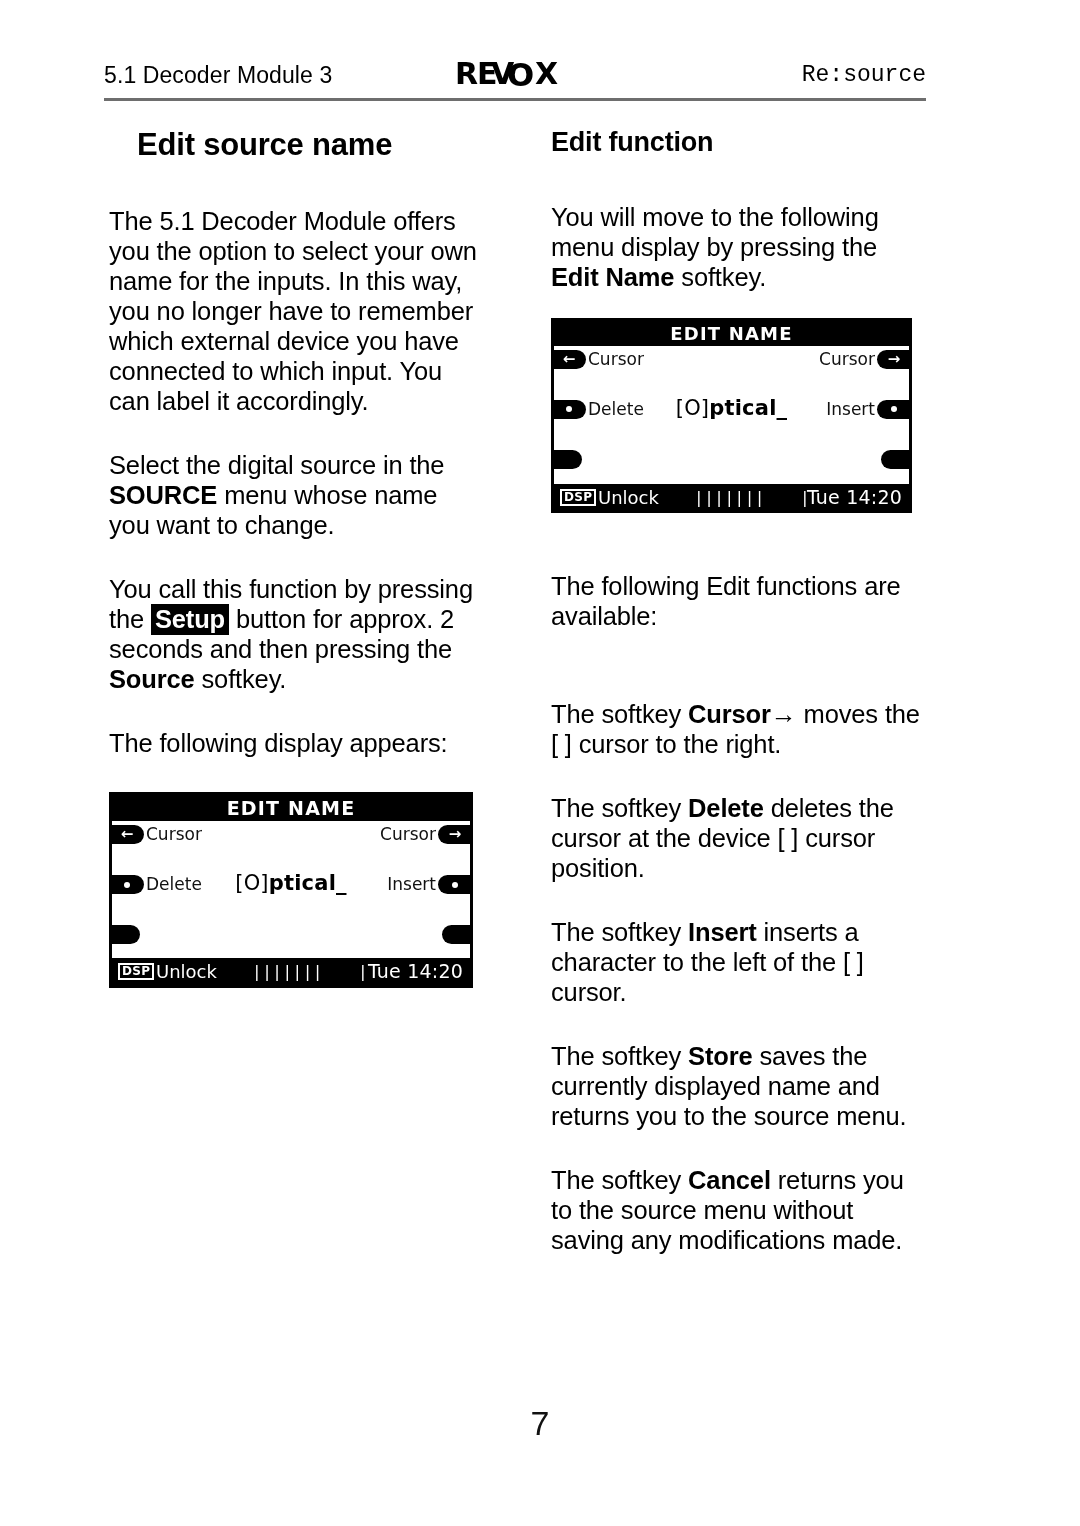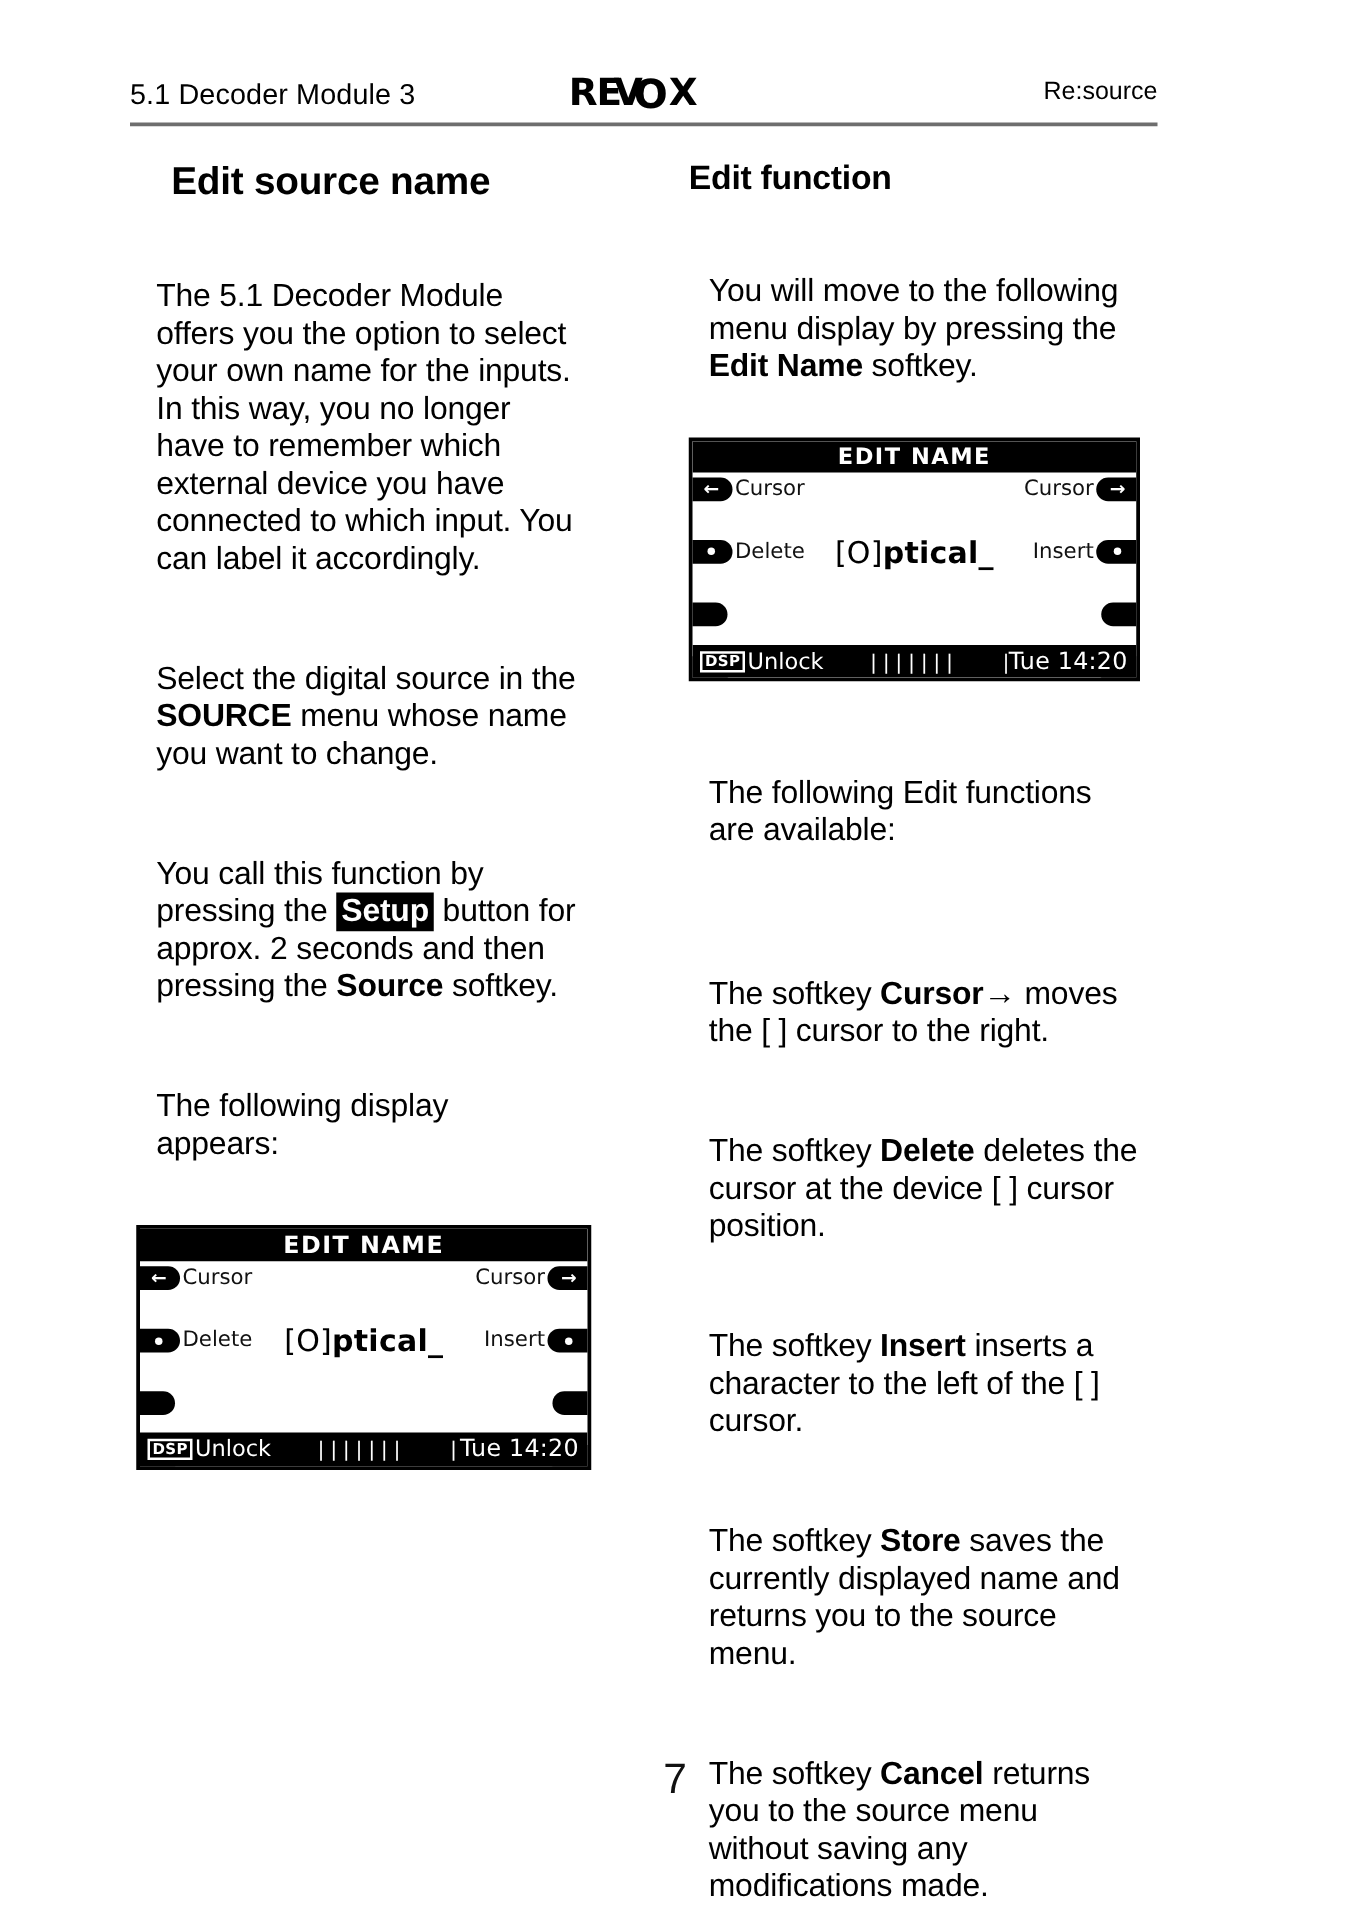--- a/index.html
+++ b/index.html
@@ -30,22 +30,23 @@
     left: 0;
     top: 0;
     font-size: 23px;
     letter-spacing: 0.1px;
     white-space: nowrap;
   }
   .page-header .hdr-right {
     position: absolute;
     right: 0;
     top: 0;
-    font-size: 20px;
+    font-size: 23px;
     white-space: nowrap;
+    font-family: Liberation Mono, monospace;
   }
   .page-header .hdr-rule {
     position: absolute;
     left: 0;
     right: 0;
     top: 36px;
     height: 3px;
     background: #6e6e6e;
   }
 
@@ -71,21 +72,21 @@
     margin: 0;
     font-size: 30px;
     font-weight: bold;
     letter-spacing: -0.2px;
     line-height: 1.1;
   }
   .col-left h2.section-title { font-size: 31px; margin-left: 28px; }
   .col-right h2.section-title { font-size: 27px; }
 
   p.body {
-    margin: 16px;
+    margin: 0;
     font-size: 25.5px;
     line-height: 30px;
     letter-spacing: -0.15px;
   }
   .gap-sm { height: 26px; }
   .gap-md { height: 34px; }
   .gap-lg { height: 44px; }
   .gap-xl { height: 58px; }
 
   b, strong { font-weight: bold; }
@@ -169,21 +170,21 @@
   .row1 { top: 4px; }
   .row2 { top: 54px; }
   .row3 { top: 104px; }
   .row4 { top: 147px; }
 
   .lcd-value {
     position: absolute;
     top: 50px;
     left: 0; right: 0;
     text-align: center;
-    font-size: 24px;
+    font-size: 21px;
     font-weight: bold;
     letter-spacing: 0.2px;
     color: #000000;
   }
   .lcd-value .brk { font-weight: normal; }
 
   
   .iconbox {
     width: 15px; height: 13px;
     border: 2px solid #ffffff;

